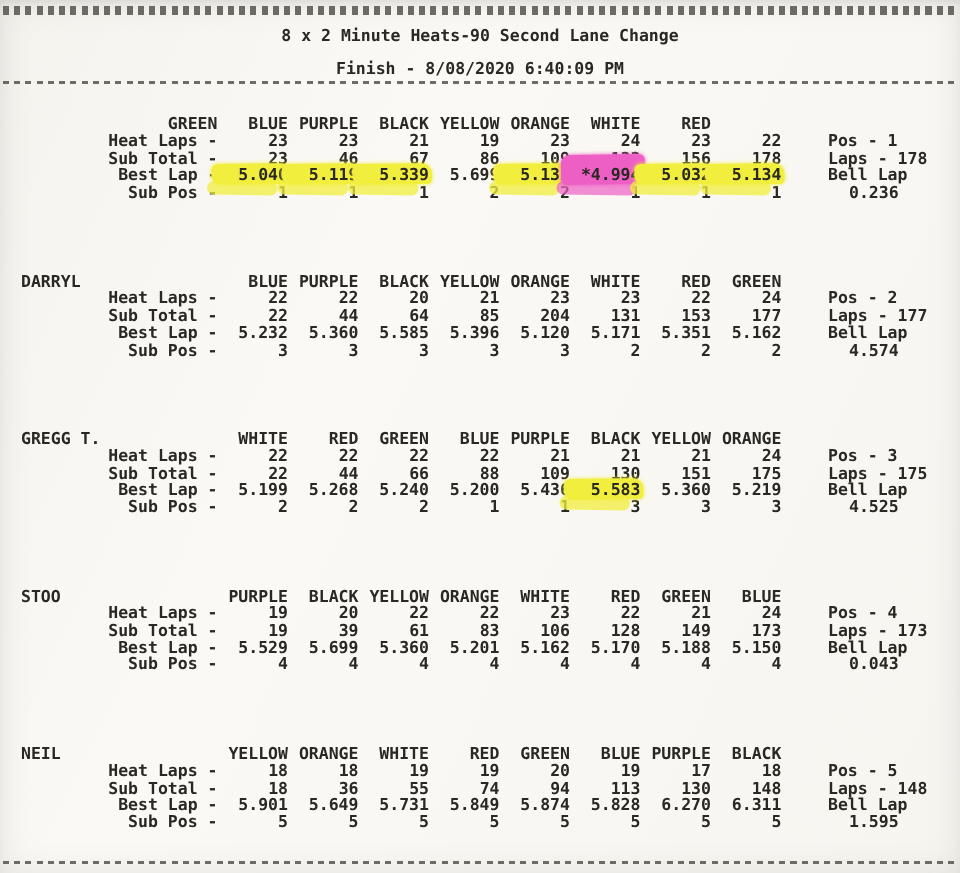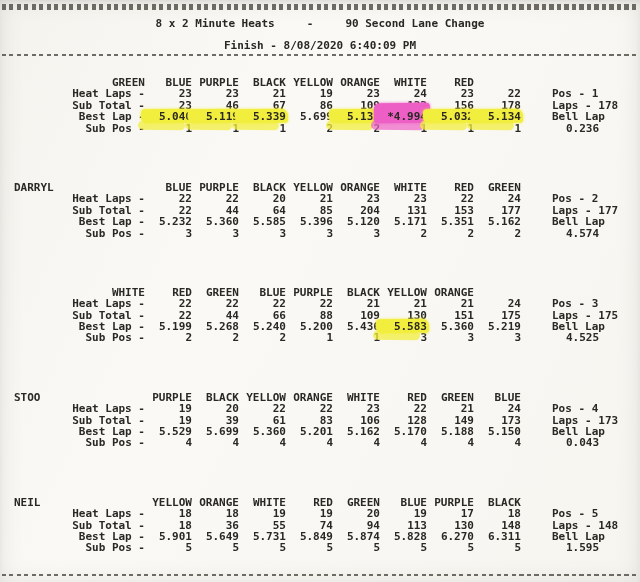--- a/index.html
+++ b/index.html
@@ -15,21 +15,21 @@
   }
   .dash{
     height:2px;margin:0 2px;
     background:repeating-linear-gradient(90deg,var(--divider,#55534c) 0 4px,transparent 4px 7.5px);
     opacity:.85;
   }
   .d1{margin-top:4px;}
   .hrow{text-align:center;}
   .t1{height:19px;line-height:20px;}
   .t2{height:18px;line-height:19px;}
-  .heats{height:26px;display:flex;justify-content:center;align-items:center;gap:32px;}
+  .heats{height:26px;display:flex;justify-content:center;align-items:center;}
   .times{height:18px;display:flex;justify-content:center;align-items:center;gap:24px;}
   main{position:relative;}
   .block{margin-top:48px;}
   .block:first-child{margin-top:21px;}
   .brow{
     display:grid;
     grid-template-columns:145px repeat(8,47px) 119px;
     height:11.4px;line-height:11.4px;
   }
   .cell{white-space:pre;}
@@ -207,20 +207,21 @@
           <div class="cell val">3</div>
           <div class="cell val">3</div>
           <div class="cell val">2</div>
           <div class="cell val">2</div>
           <div class="cell val">2</div>
           <div class="cell info bell-val">4.574</div>
         </div>
       </section>
       <section class="block">
         <div class="brow">
+          <div class="cell name">GREGG T.</div>
           <div class="cell val">WHITE</div>
           <div class="cell val">RED</div>
           <div class="cell val">GREEN</div>
           <div class="cell val">BLUE</div>
           <div class="cell val">PURPLE</div>
           <div class="cell val">BLACK</div>
           <div class="cell val">YELLOW</div>
           <div class="cell val">ORANGE</div>
           <div class="cell info "></div>
         </div>

